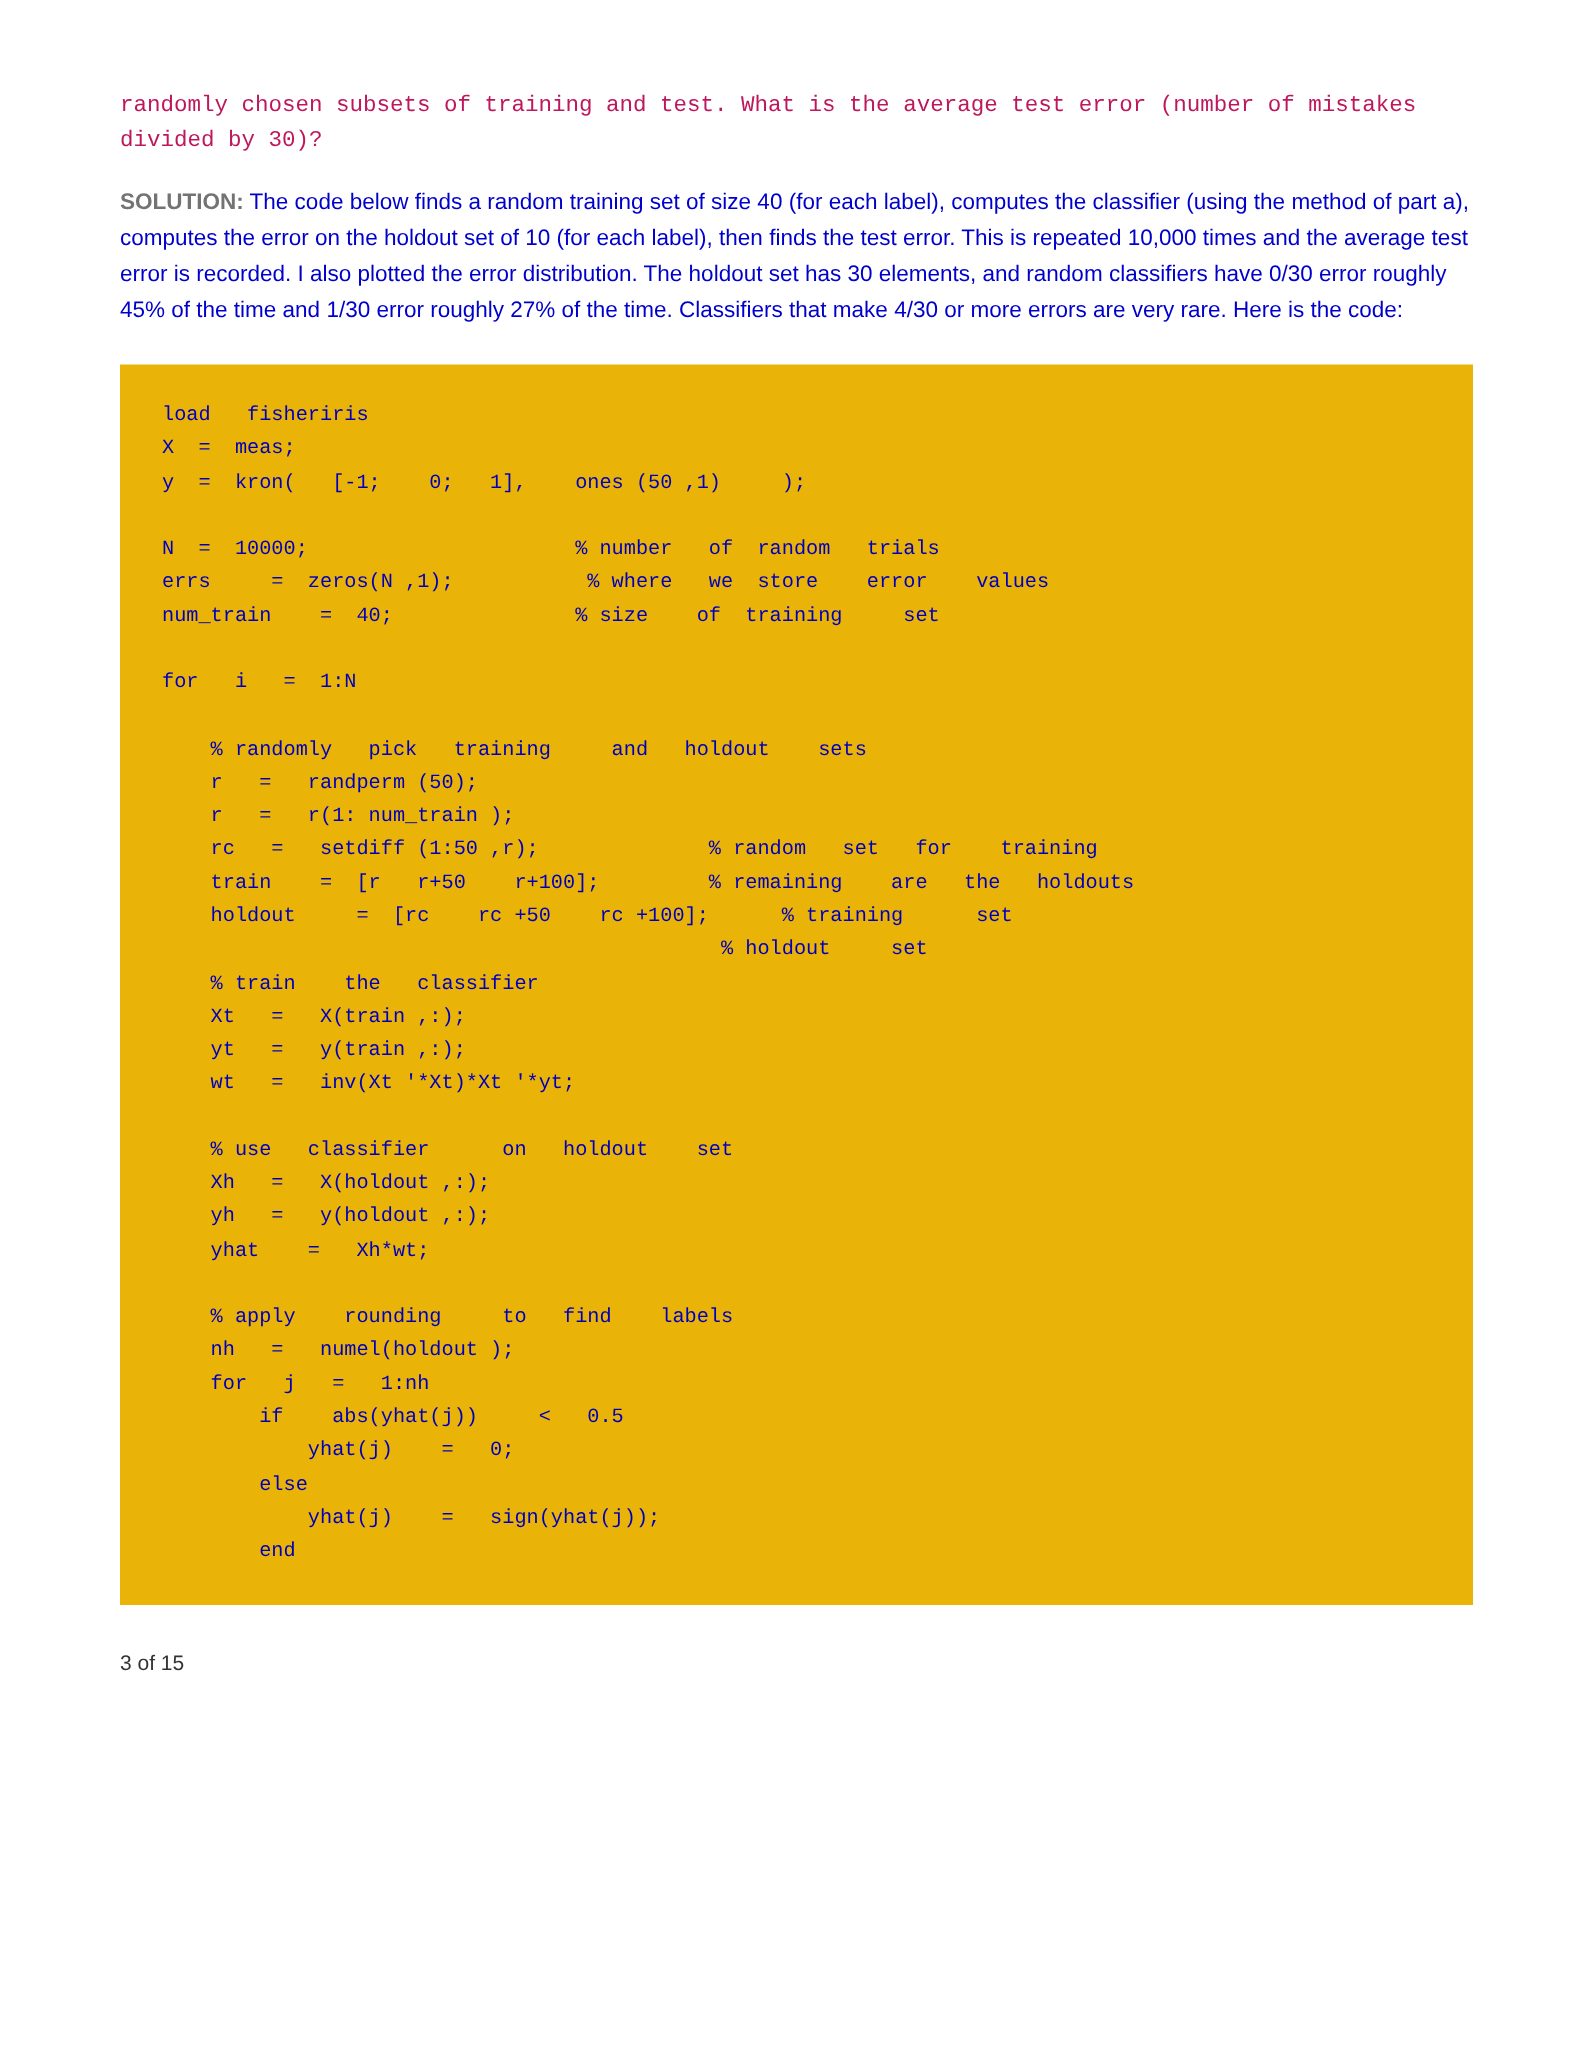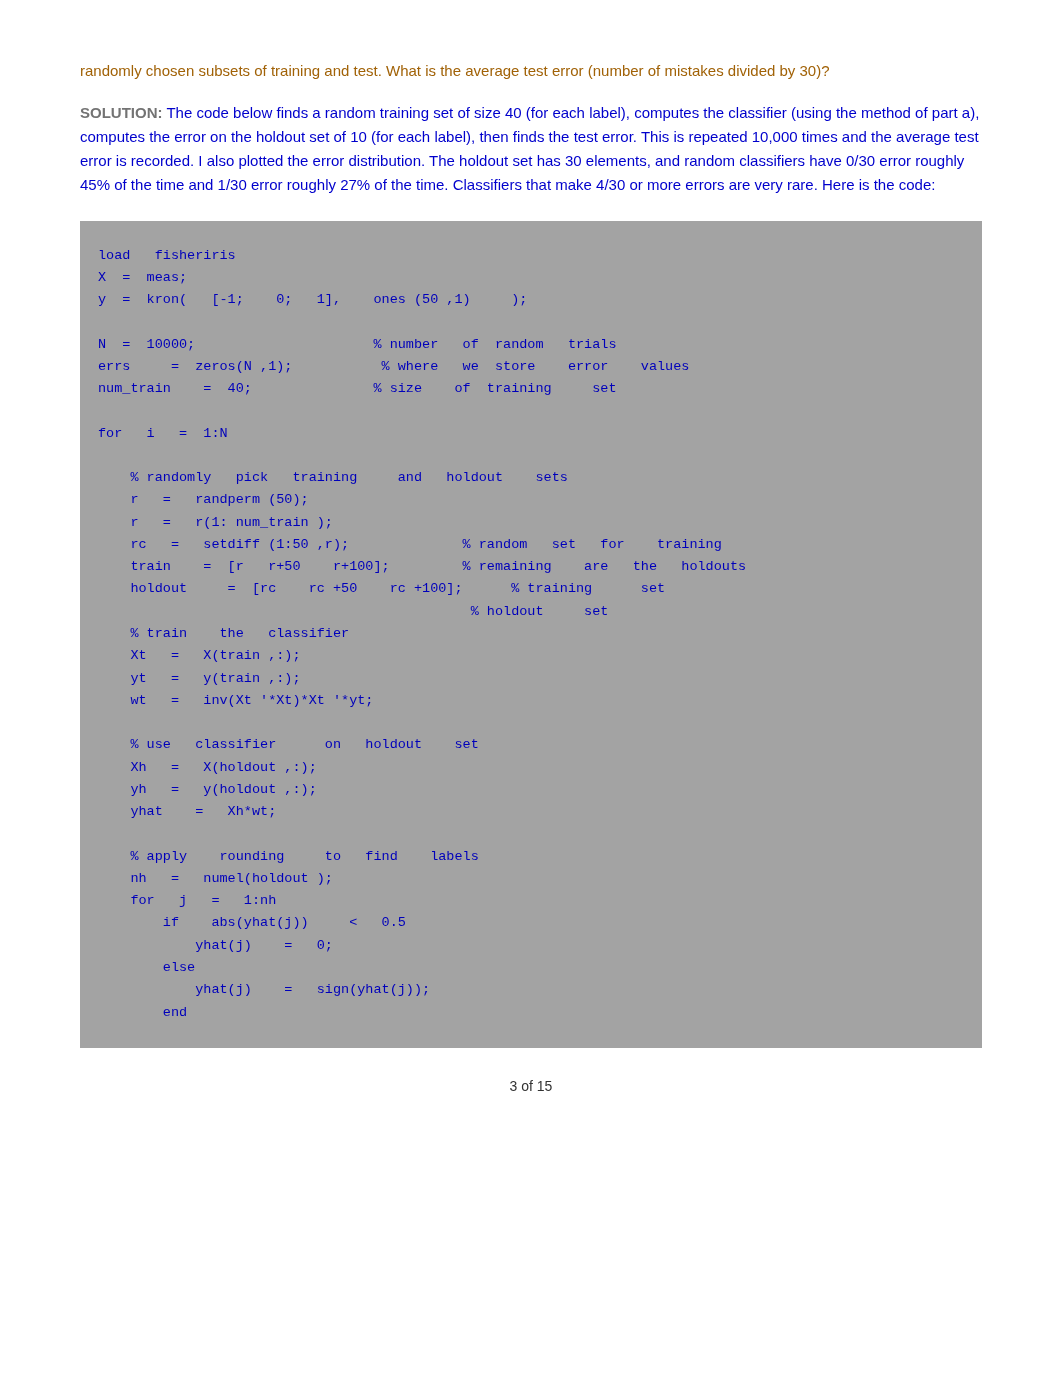--- a/index.html
+++ b/index.html
@@ -7,46 +7,47 @@
       background: #ffffff;
       font-family: Arial, sans-serif;
       width: 1062px;
       min-height: 1376px;
       padding: 60px 80px 60px 80px;
       color: #333;
     }
     .intro-text {
       font-size: 15px;
       line-height: 1.5;
-      color: #a16207;
+      color: #be185d;
       margin-bottom: 18px;
+      font-family: Liberation Mono, monospace;
     }
     .solution-block {
       font-size: 15px;
       line-height: 1.6;
       color: #0000cc;
       margin-bottom: 24px;
     }
     .solution-block .label {
       font-weight: bold;
       color: #737373;
     }
     .code-block {
-      background: #a3a3a3;
+      background: #eab308;
       border: none;
-      padding: 24px 18px;
+      padding: 24px 28px;
       font-family: 'Courier New', Courier, monospace;
       font-size: 13.5px;
       line-height: 1.65;
       color: #0000bb;
       white-space: pre;
       margin-bottom: 30px;
     }
     .page-footer {
-      text-align: center;
+      text-align: left;
       font-size: 14px;
       color: #333;
       margin-top: 20px;
     }
   </style>
 </head>
 <body>
 
 <p class="intro-text">randomly chosen subsets of training and test. What is the average test error (number of mistakes divided by 30)?</p>
 

